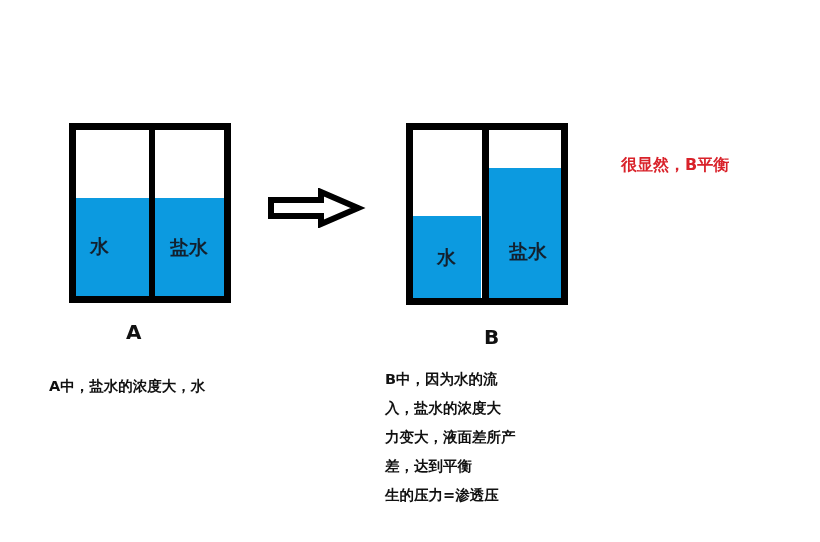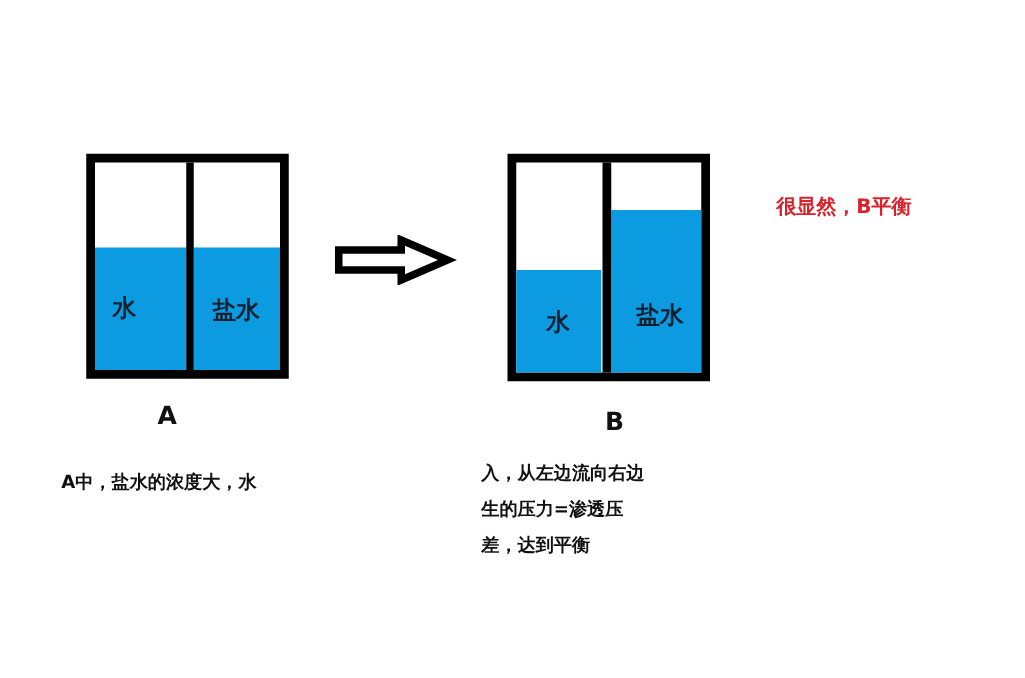--- a/index.html
+++ b/index.html
@@ -41,16 +41,18 @@
 
 <div class="red" style="left:621px;top:146px;">
   <div>很显然，B平衡</div>
 </div>
 
 <div class="note" style="left:28px;top:372px;margin-left:21px;">
   <div>A中，盐水的浓度大，水</div>
 </div>
 
 <div class="note" style="left:385px;top:365px;">
-  <div>入，从左边流向右边</div>
+  <div>B中，因为水的流</div>
+  <div>入，盐水的浓度大</div>
+  <div>力变大，液面差所产</div>
+  <div>差，达到平衡</div>
   <div>生的压力=渗透压</div>
-  <div>差，达到平衡</div>
 </div>
 
 </body></html>

